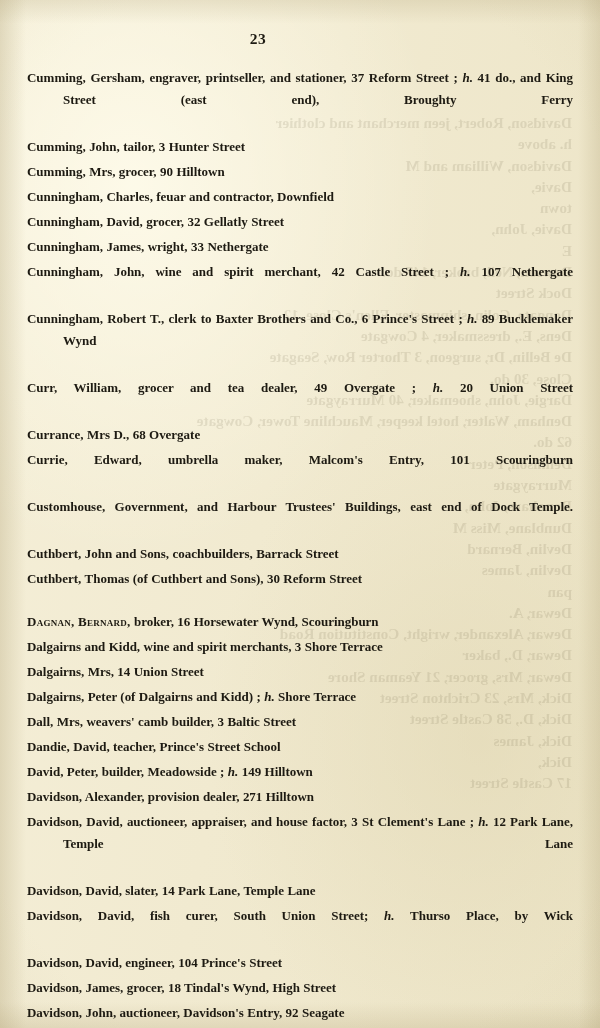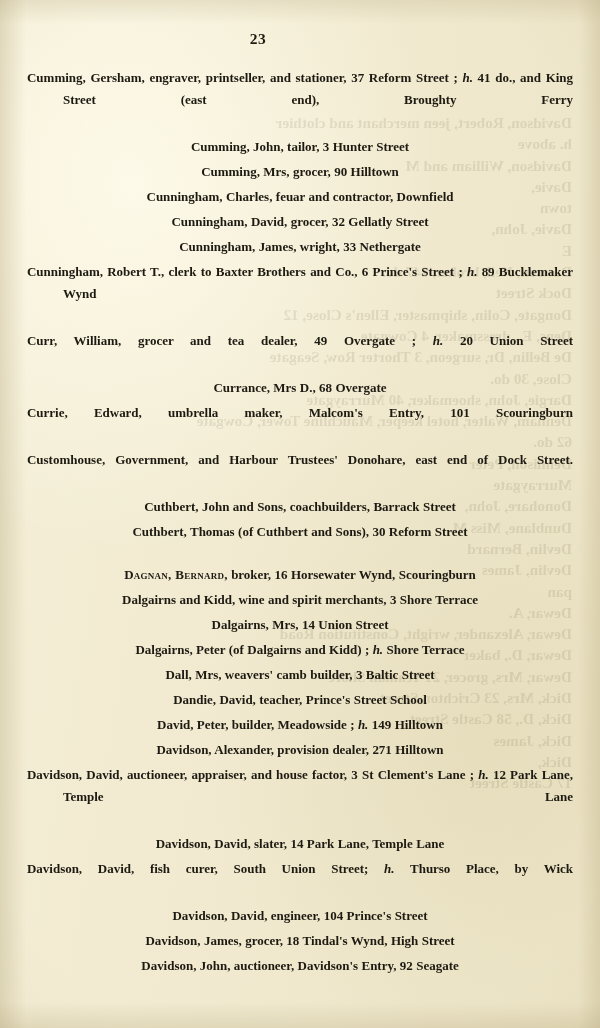--- a/index.html
+++ b/index.html
@@ -97,21 +97,21 @@
     letter-spacing: -0.02px;
     word-spacing: 0.2px;
   }
   
   .entry::after {
     content: "";
     display: inline-block;
     width: 100%;
   }
   .entry.nojust {
-    text-align: center;
+    text-align: left;
   }
   .entry.nojust::after { content: none; }
 
   .section-head {
     margin-top: 21.35px;
   }
   .sc {
     font-variant: small-caps;
     letter-spacing: 0.25px;
   }
@@ -166,25 +166,26 @@
 
   <div class="folio">23</div>
 
   <div class="column" id="entryColumn">
       <p class="entry">Cumming, Gersham, engraver, printseller, and stationer, 37 Reform Street ; <span class="hm">h.</span> 41 do., and King Street (east end), Broughty Ferry</p>
       <p class="entry nojust">Cumming, John, tailor, 3 Hunter Street</p>
       <p class="entry nojust">Cumming, Mrs, grocer, 90 Hilltown</p>
       <p class="entry nojust">Cunningham, Charles, feuar and contractor, Downfield</p>
       <p class="entry nojust">Cunningham, David, grocer, 32 Gellatly Street</p>
       <p class="entry nojust">Cunningham, James, wright, 33 Nethergate</p>
+      <p class="entry">Cunningham, John, wine and spirit merchant, 42 Castle Street ; <span class="hm">h.</span> 107  Nethergate</p>
       <p class="entry">Cunningham, Robert T.,  clerk  to Baxter Brothers and Co., 6 Prince's Street ; <span class="hm">h.</span> 89 Bucklemaker Wynd</p>
       <p class="entry">Curr, William, grocer and tea dealer, 49 Overgate ; <span class="hm">h.</span> 20 Union Street</p>
       <p class="entry nojust">Currance, Mrs D., 68 Overgate</p>
       <p class="entry">Currie, Edward, umbrella maker, Malcom's Entry, 101 Scour­ingburn</p>
-      <p class="entry">Customhouse, Government, and Harbour Trustees' Donohare, east end of Dock Street.</p>
+      <p class="entry">Customhouse, Government, and Harbour Trustees' Buildings, east end of Dock Temple.</p>
       <p class="entry nojust">Cuthbert, John and Sons, coachbuilders, Barrack Street</p>
       <p class="entry nojust">Cuthbert, Thomas (of Cuthbert and Sons), 30 Reform Street</p>
       <p class="entry nojust section-head"><span class="sc">Dagnan, Bernard,</span> broker, 16 Horsewater Wynd, Scouringburn</p>
       <p class="entry nojust">Dalgairns and Kidd, wine and spirit merchants, 3 Shore Terrace</p>
       <p class="entry nojust">Dalgairns, Mrs, 14 Union Street</p>
       <p class="entry nojust">Dalgairns, Peter (of Dalgairns and Kidd) ; <span class="hm">h.</span> Shore Terrace</p>
       <p class="entry nojust">Dall, Mrs, weavers' camb builder, 3 Baltic Street</p>
       <p class="entry nojust">Dandie, David, teacher, Prince's Street School</p>
       <p class="entry nojust">David, Peter, builder, Meadowside ; <span class="hm">h.</span> 149 Hilltown</p>
       <p class="entry nojust">Davidson, Alexander, provision dealer, 271 Hilltown</p>

